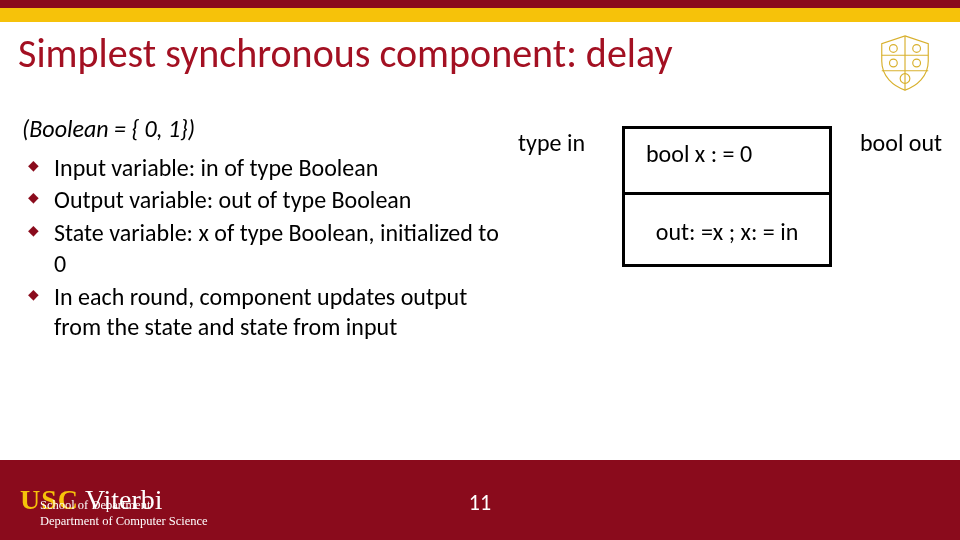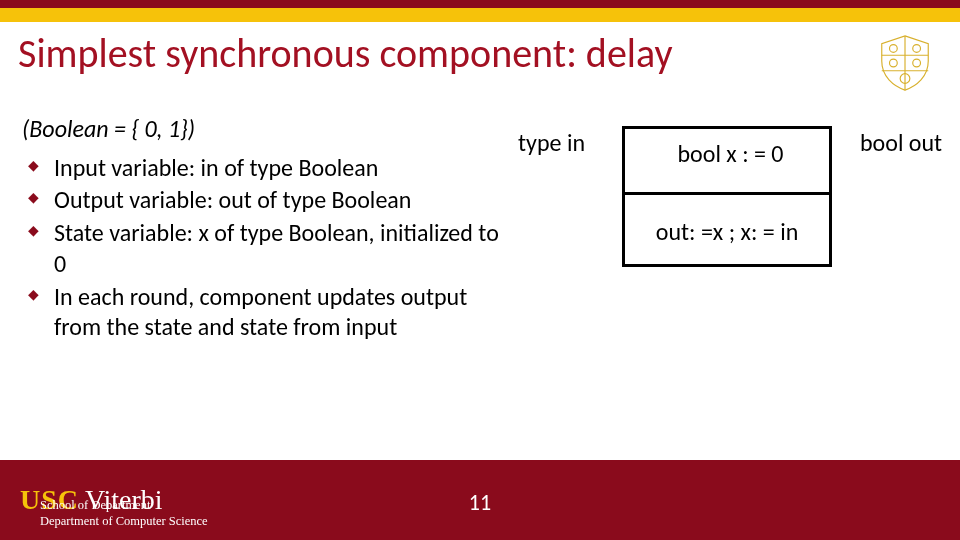--- a/index.html
+++ b/index.html
@@ -14,21 +14,21 @@
   .content { display: flex; padding: 14px 12px 0 22px; gap: 8px; }
   .left { flex: 0 0 480px; font-size: 24px; color: #000; line-height: 1.28; }
   .definition { margin-bottom: 2px; font-style: italic; }
   ul.bullets { list-style: none; margin-left: 4px; margin-top: 8px; }
   ul.bullets li { position: relative; padding-left: 28px; margin-bottom: 2px; }
   ul.bullets li::before { content: "◆"; position: absolute; left: 2px; top: 4px; font-size: 14px; color: #8a0b1c; }
   .right { flex: 1; position: relative; font-size: 24px; color: #000; }
   .label-in { position: absolute; left: 8px; top: 14px; }
   .label-out { position: absolute; left: 350px; top: 14px; white-space: nowrap; }
   .box { position: absolute; left: 112px; top: 12px; width: 210px; border: 3px solid #000; }
-  .box-top { padding: 10px 14px 24px 14px; text-align: center; margin-left: 7px; }
+  .box-top { padding: 10px 14px 24px 14px; text-align: left; margin-left: 7px; }
   .box-divider { height: 3px; background: #000; width: 100%; }
   .box-bottom { padding: 22px 10px 18px 10px; text-align: center; white-space: nowrap;}
   .footer { position: absolute; left: 0; bottom: 0; width: 100%; height: 80px; background: #8a0b1c; color: #fff; display: flex; align-items: center; }
   .footer-inner { display: flex; align-items: center; gap: 0; padding-left: 20px; }
   .usc { font-family: "Times New Roman", Georgia, serif; font-weight: 700; font-size: 28px; color: #f6c20a; letter-spacing: 1px; }
   .viterbi { font-family: Liberation Serif, serif; font-size: 28px; color: #fff; margin-left: 6px; }
   .dept { font-family: "Times New Roman", Georgia, serif; font-size: 12.5px; color: #fff; line-height: 1.25; margin-left: 40px; margin-top: 28px; position: absolute; }
   .pagenum { position: absolute; left: 50%; transform: translateX(-50%); bottom: 24px; font-size: 22px; color: #fff; font-family: Calibri, Arial, sans-serif; }
 </style>
 </head>

